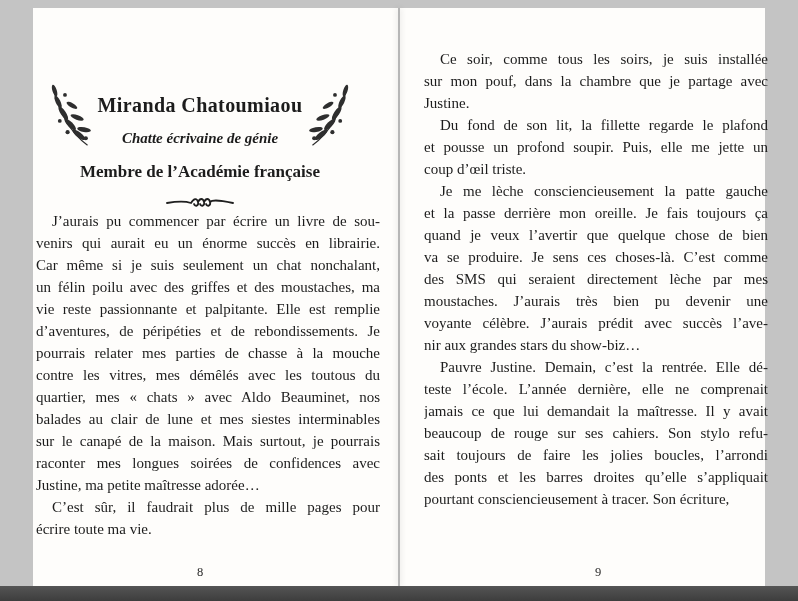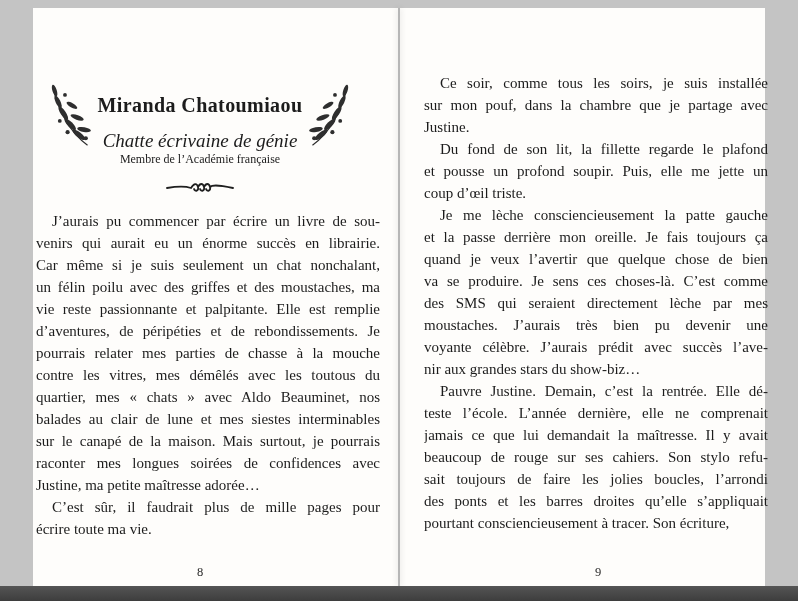--- a/index.html
+++ b/index.html
@@ -21,30 +21,30 @@
   }
   .bottom-bar {
     position:absolute; left:0; bottom:0; width:798px; height:15px;
     background:linear-gradient(#555, #3d3d3d);
   }
   
   .header {
     position:absolute; left:37px; top:64px; width:326px; text-align:center;
   }
   .title { font-size:20px; font-weight:bold; letter-spacing:0.4px; line-height:24px;margin-top:29px; }
-  .subtitle { font-size:19px; font-style:italic; margin-top:13px; }
-  .membership { font-size:12px; font-weight:normal; }
+  .subtitle { font-size:15px; font-style:italic; margin-top:13px;font-weight:bold; }
+  .membership { font-size:17px; font-weight:bold; margin-top:15px; }
   .flourish-wrap { margin-top:13px; height:18px; }
   .branch { position:absolute; width:52px; height:76px; }
   .branch.left-b  { left:2px;  top:12px; }
   .branch.right-b { right:2px; top:12px; transform:scaleX(-1); }
   
   .body-text { position:absolute; width:344px; font-size:15px; line-height:22px; }
   #left-body  { left:36px;  top:198px;margin-top:12px; }
-  #right-body { left:424px; top:72px;  }
+  #right-body { left:424px; top:48px;  }
   .line {
     height:22px; overflow:hidden;
     text-align:justify; text-align-last:justify;
   }
   .line.first { text-indent:16px; }
   .line.last  { text-align-last:left; }
   
   .folio {
     position:absolute; top:565px; width:326px; text-align:center;
     font-size:12.5px; color:#2a2a2a;

